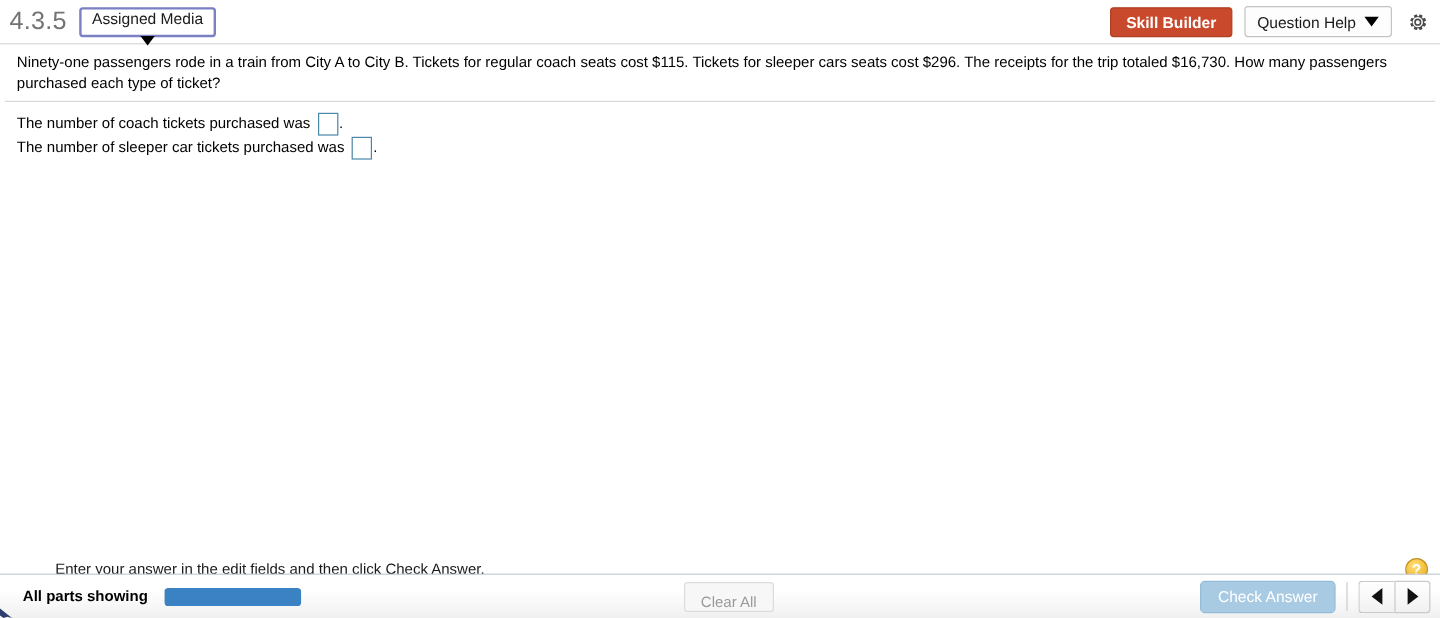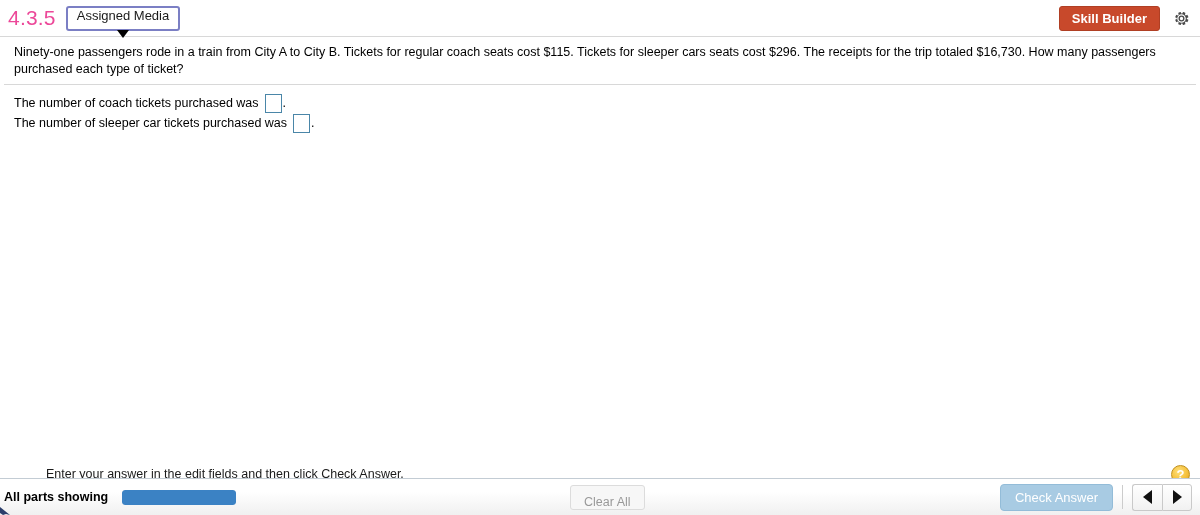--- a/index.html
+++ b/index.html
@@ -21,21 +21,21 @@
     height: 37px;
     border-bottom: 1px solid #d8d8d8;
     display: flex;
     align-items: center;
     padding: 0 8px 0 8px;
     box-sizing: border-box;
     position: relative;
   }
   .ex-num {
     font-size: 21px;
-    color: #ec4899;
+    color: #737373;
     letter-spacing: 0.2px;
     margin-right: 10px;
     white-space: nowrap;
   }
   .assigned-media {
     display: inline-flex;
     align-items: center;
     gap: 7px;
     height: 25px;
     padding: 0 9px;
@@ -173,21 +173,21 @@
   .footer {
     position: absolute;
     left: 0;
     bottom: 0;
     width: 1200px;
     height: 37px;
     border-top: 1px solid #c3ccd4;
     background: linear-gradient(to bottom, #ffffff 0%, #ffffff 35%, #f0f0f0 100%);
     display: flex;
     align-items: center;
-    padding: 0 8px 0 4px;
+    padding: 0 8px 0 19px;
     box-sizing: border-box;
   }
   .parts-label {
     font-size: 12.5px;
     font-weight: bold;
     color: #000000;
     margin-right: 14px;
   }
   .progress-track {
     width: 114px;
@@ -287,20 +287,24 @@
   <div class="assigned-media">
     <span>Assigned Media</span>
     <span class="caret-down"></span>
   </div>
 
   <div class="header-right">
     <div class="skill-builder">
       <span>Skill Builder</span>
     </div>
 
+    <div class="question-help">
+      <span>Question Help</span>
+      <span class="caret-down"></span>
+    </div>
 
     <div class="gear-icon">
       <svg width="19" height="19" viewBox="0 0 24 24" aria-hidden="true">
         <path fill="#4a4a4a" d="M12 8.2a3.8 3.8 0 1 0 0 7.6 3.8 3.8 0 0 0 0-7.6zm0 5.9a2.1 2.1 0 1 1 0-4.2 2.1 2.1 0 0 1 0 4.2z"></path>
         <path fill="#4a4a4a" d="M20.3 13.3l-1.6-.6a6.9 6.9 0 0 0 0-1.4l1.6-.6a.6.6 0 0 0 .3-.8l-.9-2.1a.6.6 0 0 0-.8-.3l-1.6.6a6.9 6.9 0 0 0-1-1l.6-1.6a.6.6 0 0 0-.3-.8l-2.1-.9a.6.6 0 0 0-.8.3l-.6 1.6a6.9 6.9 0 0 0-1.4 0l-.6-1.6a.6.6 0 0 0-.8-.3l-2.1.9a.6.6 0 0 0-.3.8l.6 1.6a6.9 6.9 0 0 0-1 1l-1.6-.6a.6.6 0 0 0-.8.3l-.9 2.1a.6.6 0 0 0 .3.8l1.6.6a6.9 6.9 0 0 0 0 1.4l-1.6.6a.6.6 0 0 0-.3.8l.9 2.1a.6.6 0 0 0 .8.3l1.6-.6a6.9 6.9 0 0 0 1 1l-.6 1.6a.6.6 0 0 0 .3.8l2.1.9a.6.6 0 0 0 .8-.3l.6-1.6a6.9 6.9 0 0 0 1.4 0l.6 1.6a.6.6 0 0 0 .8.3l2.1-.9a.6.6 0 0 0 .3-.8l-.6-1.6a6.9 6.9 0 0 0 1-1l1.6.6a.6.6 0 0 0 .8-.3l.9-2.1a.6.6 0 0 0-.3-.8zM12 17.4a5.4 5.4 0 1 1 0-10.8 5.4 5.4 0 0 1 0 10.8z"></path>
       </svg>
     </div>
   </div>
 </div>
 

